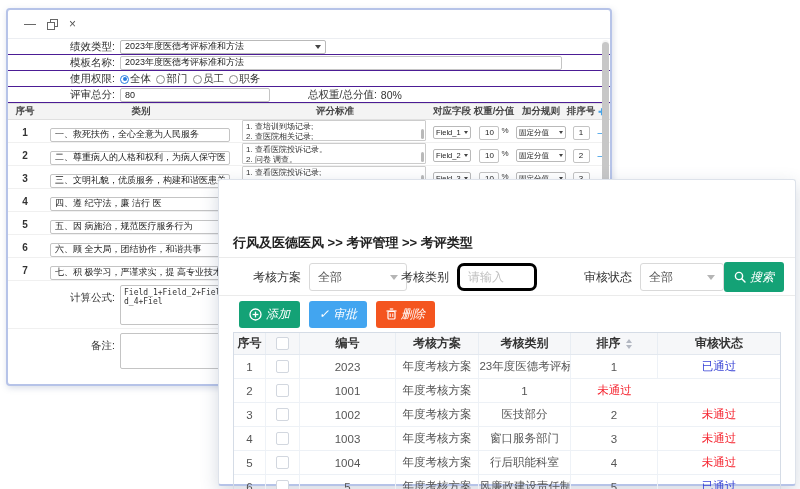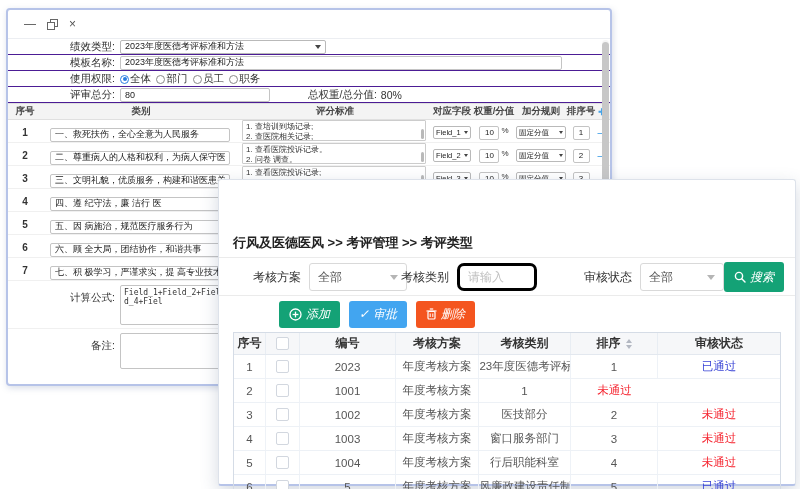--- a/index.html
+++ b/index.html
@@ -90,21 +90,21 @@
     font-size:12px; color:#555; cursor:pointer; }
   .fsel.plan { width:98px; } .fsel.status { width:84px; }
   .fcaret { width:0; height:0; border-left:4.5px solid transparent; border-right:4.5px solid transparent; border-top:5.5px solid #b5b5b5; }
   .finput { width:80px; height:28px; border:3px solid #000000; border-radius:7px;
     padding:0 8px; font-size:12px; color:#404040; font-family:inherit; }
   .finput::placeholder { color:#c0c0c0; }
   .btn { display:inline-flex; align-items:center; justify-content:center; gap:4px;
     height:27px; padding:0 10px; border:none; border-radius:3px; color:#fff;
     font-size:12px; font-family:inherit; cursor:pointer; white-space:nowrap;font-style:italic; }
   .btn-search { position:absolute; left:505px; top:4px; height:30px; background:#14a276; }
-  .actions { height:36px; display:flex; align-items:center; gap:9px; padding-left:20px;margin-left:40px; }
+  .actions { height:36px; display:flex; align-items:center; gap:9px; padding-left:20px; }
   .btn-add { background:#14a276; }
   .btn-approve { background:#42a5f0; }
   .btn-delete { background:#f4551f; }
   .btn svg { display:block; }
 
   .ftable { margin:0 14px; border:1px solid #d5dce6; }
   .ft-head, .ft-row { display:grid; grid-template-columns:32px 34px 96px 83px 92px 87px 122px; }
   .ft-head { height:22px; background:#f6f7f9; border-bottom:1px solid #e3e8ef; }
   .ft-head > div { display:flex; align-items:center; justify-content:center;
     font-size:12px; font-weight:700; color:#333; border-right:1px solid #e8edf3; white-space:nowrap; }

